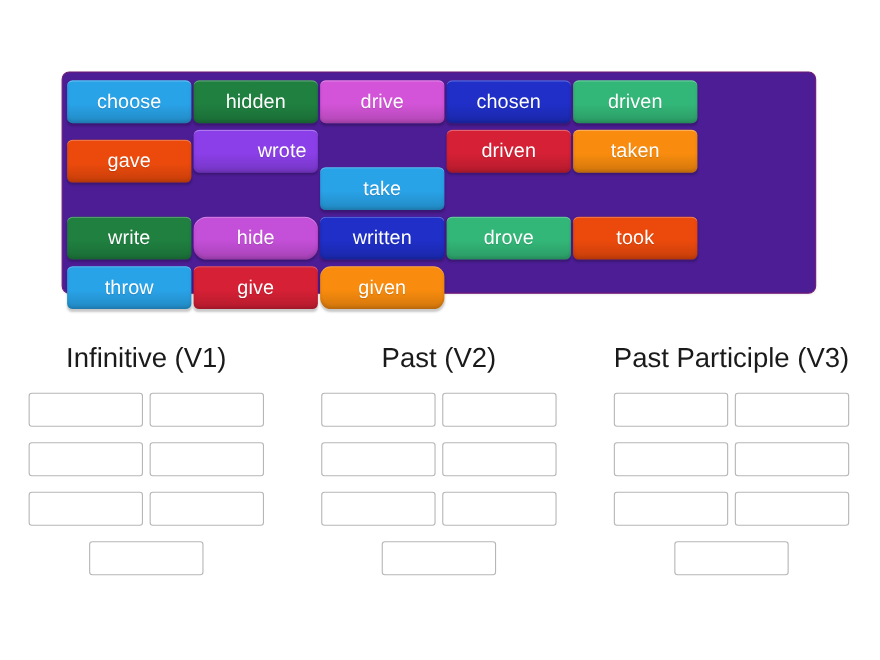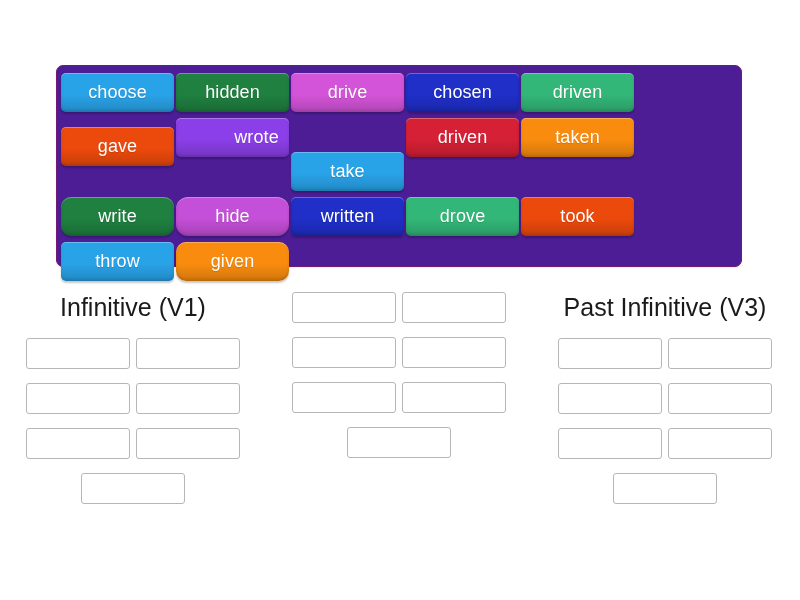--- a/index.html
+++ b/index.html
@@ -69,20 +69,21 @@
     flex-direction: column;
     align-items: center;
   }
   .column-title {
     font-size: 25px;
     color: #1a1a1a;
     font-family: "Liberation Sans", sans-serif;
     line-height: 30px;
     margin-bottom: 16px;
     white-space: nowrap;
+    margin-top: 19px;
   }
   .slot-grid {
     display: flex;
     flex-wrap: wrap;
     justify-content: center;
     width: 230px;
   }
   .slot {
     width: 104px;
     height: 31px;
@@ -105,56 +106,58 @@
       <div class="tile" style="background: linear-gradient(rgb(41, 163, 232) 0%, rgb(41, 163, 232) 55%, rgb(34, 137, 195) 100%);">choose</div>
       <div class="tile" style="background: linear-gradient(rgb(31, 128, 64) 0%, rgb(31, 128, 64) 55%, rgb(26, 108, 54) 100%);">hidden</div>
       <div class="tile" style="background: linear-gradient(rgb(211, 84, 216) 0%, rgb(211, 84, 216) 55%, rgb(177, 71, 181) 100%);">drive</div>
       <div class="tile" style="background: linear-gradient(rgb(31, 47, 200) 0%, rgb(31, 47, 200) 55%, rgb(26, 39, 168) 100%);">chosen</div>
       <div class="tile" style="background: linear-gradient(rgb(51, 183, 120) 0%, rgb(51, 183, 120) 55%, rgb(43, 154, 101) 100%);">driven</div>
       <div class="tile" style="background: linear-gradient(rgb(236, 74, 12) 0%, rgb(236, 74, 12) 55%, rgb(198, 62, 10) 100%); margin-top: 12px;">gave</div>
       <div class="tile" style="background: linear-gradient(rgb(139, 63, 232) 0%, rgb(139, 63, 232) 55%, rgb(117, 53, 195) 100%); padding-left: 48px;">wrote</div>
       <div class="tile" style="background: linear-gradient(rgb(41, 163, 232) 0%, rgb(41, 163, 232) 55%, rgb(34, 137, 195) 100%); margin-top: 37px;">take</div>
       <div class="tile" style="background: linear-gradient(rgb(214, 32, 53) 0%, rgb(214, 32, 53) 55%, rgb(180, 27, 45) 100%);">driven</div>
       <div class="tile" style="background: linear-gradient(rgb(249, 140, 14) 0%, rgb(249, 140, 14) 55%, rgb(209, 118, 12) 100%);">taken</div>
-      <div class="tile" style="background: linear-gradient(rgb(31, 128, 64) 0%, rgb(31, 128, 64) 55%, rgb(26, 108, 54) 100%); border-radius: 10px;">write</div>
+      <div class="tile" style="background: linear-gradient(rgb(31, 128, 64) 0%, rgb(31, 128, 64) 55%, rgb(26, 108, 54) 100%);">write</div>
       <div class="tile" style="background: linear-gradient(rgb(196, 79, 216) 0%, rgb(196, 79, 216) 55%, rgb(165, 66, 181) 100%); border-radius: 12px;">hide</div>
       <div class="tile" style="background: linear-gradient(rgb(31, 47, 200) 0%, rgb(31, 47, 200) 55%, rgb(26, 39, 168) 100%);">written</div>
       <div class="tile" style="background: linear-gradient(rgb(51, 183, 120) 0%, rgb(51, 183, 120) 55%, rgb(43, 154, 101) 100%); text-align: right;">drove</div>
       <div class="tile" style="background: linear-gradient(rgb(236, 74, 12) 0%, rgb(236, 74, 12) 55%, rgb(198, 62, 10) 100%);">took</div>
       <div class="tile" style="background: linear-gradient(rgb(41, 163, 232) 0%, rgb(41, 163, 232) 55%, rgb(34, 137, 195) 100%);">throw</div>
+      <div class="tile" style="background: linear-gradient(rgb(214, 32, 53) 0%, rgb(214, 32, 53) 55%, rgb(180, 27, 45) 100%);">give</div>
       <div class="tile" style="background: linear-gradient(rgb(249, 140, 14) 0%, rgb(249, 140, 14) 55%, rgb(209, 118, 12) 100%); border-radius: 10px;">given</div>
     </div>
 </div>
 
 <div id="columns">
     <div class="column">
       <div class="column-title">Infinitive (V1)</div>
       <div class="slot-grid">
         <div class="slot"></div>
         <div class="slot"></div>
         <div class="slot"></div>
         <div class="slot"></div>
         <div class="slot"></div>
         <div class="slot"></div>
         <div class="slot wide-center"></div>
       </div>
     </div>
     <div class="column">
+      <div class="column-title">Past (V2)</div>
       <div class="slot-grid">
         <div class="slot"></div>
         <div class="slot"></div>
         <div class="slot"></div>
         <div class="slot"></div>
         <div class="slot"></div>
         <div class="slot"></div>
         <div class="slot wide-center"></div>
       </div>
     </div>
     <div class="column">
-      <div class="column-title">Past Infinitive (V3)</div>
+      <div class="column-title">Past Participle (V3)</div>
       <div class="slot-grid">
         <div class="slot"></div>
         <div class="slot"></div>
         <div class="slot"></div>
         <div class="slot"></div>
         <div class="slot"></div>
         <div class="slot"></div>
         <div class="slot wide-center"></div>
       </div>
     </div>

